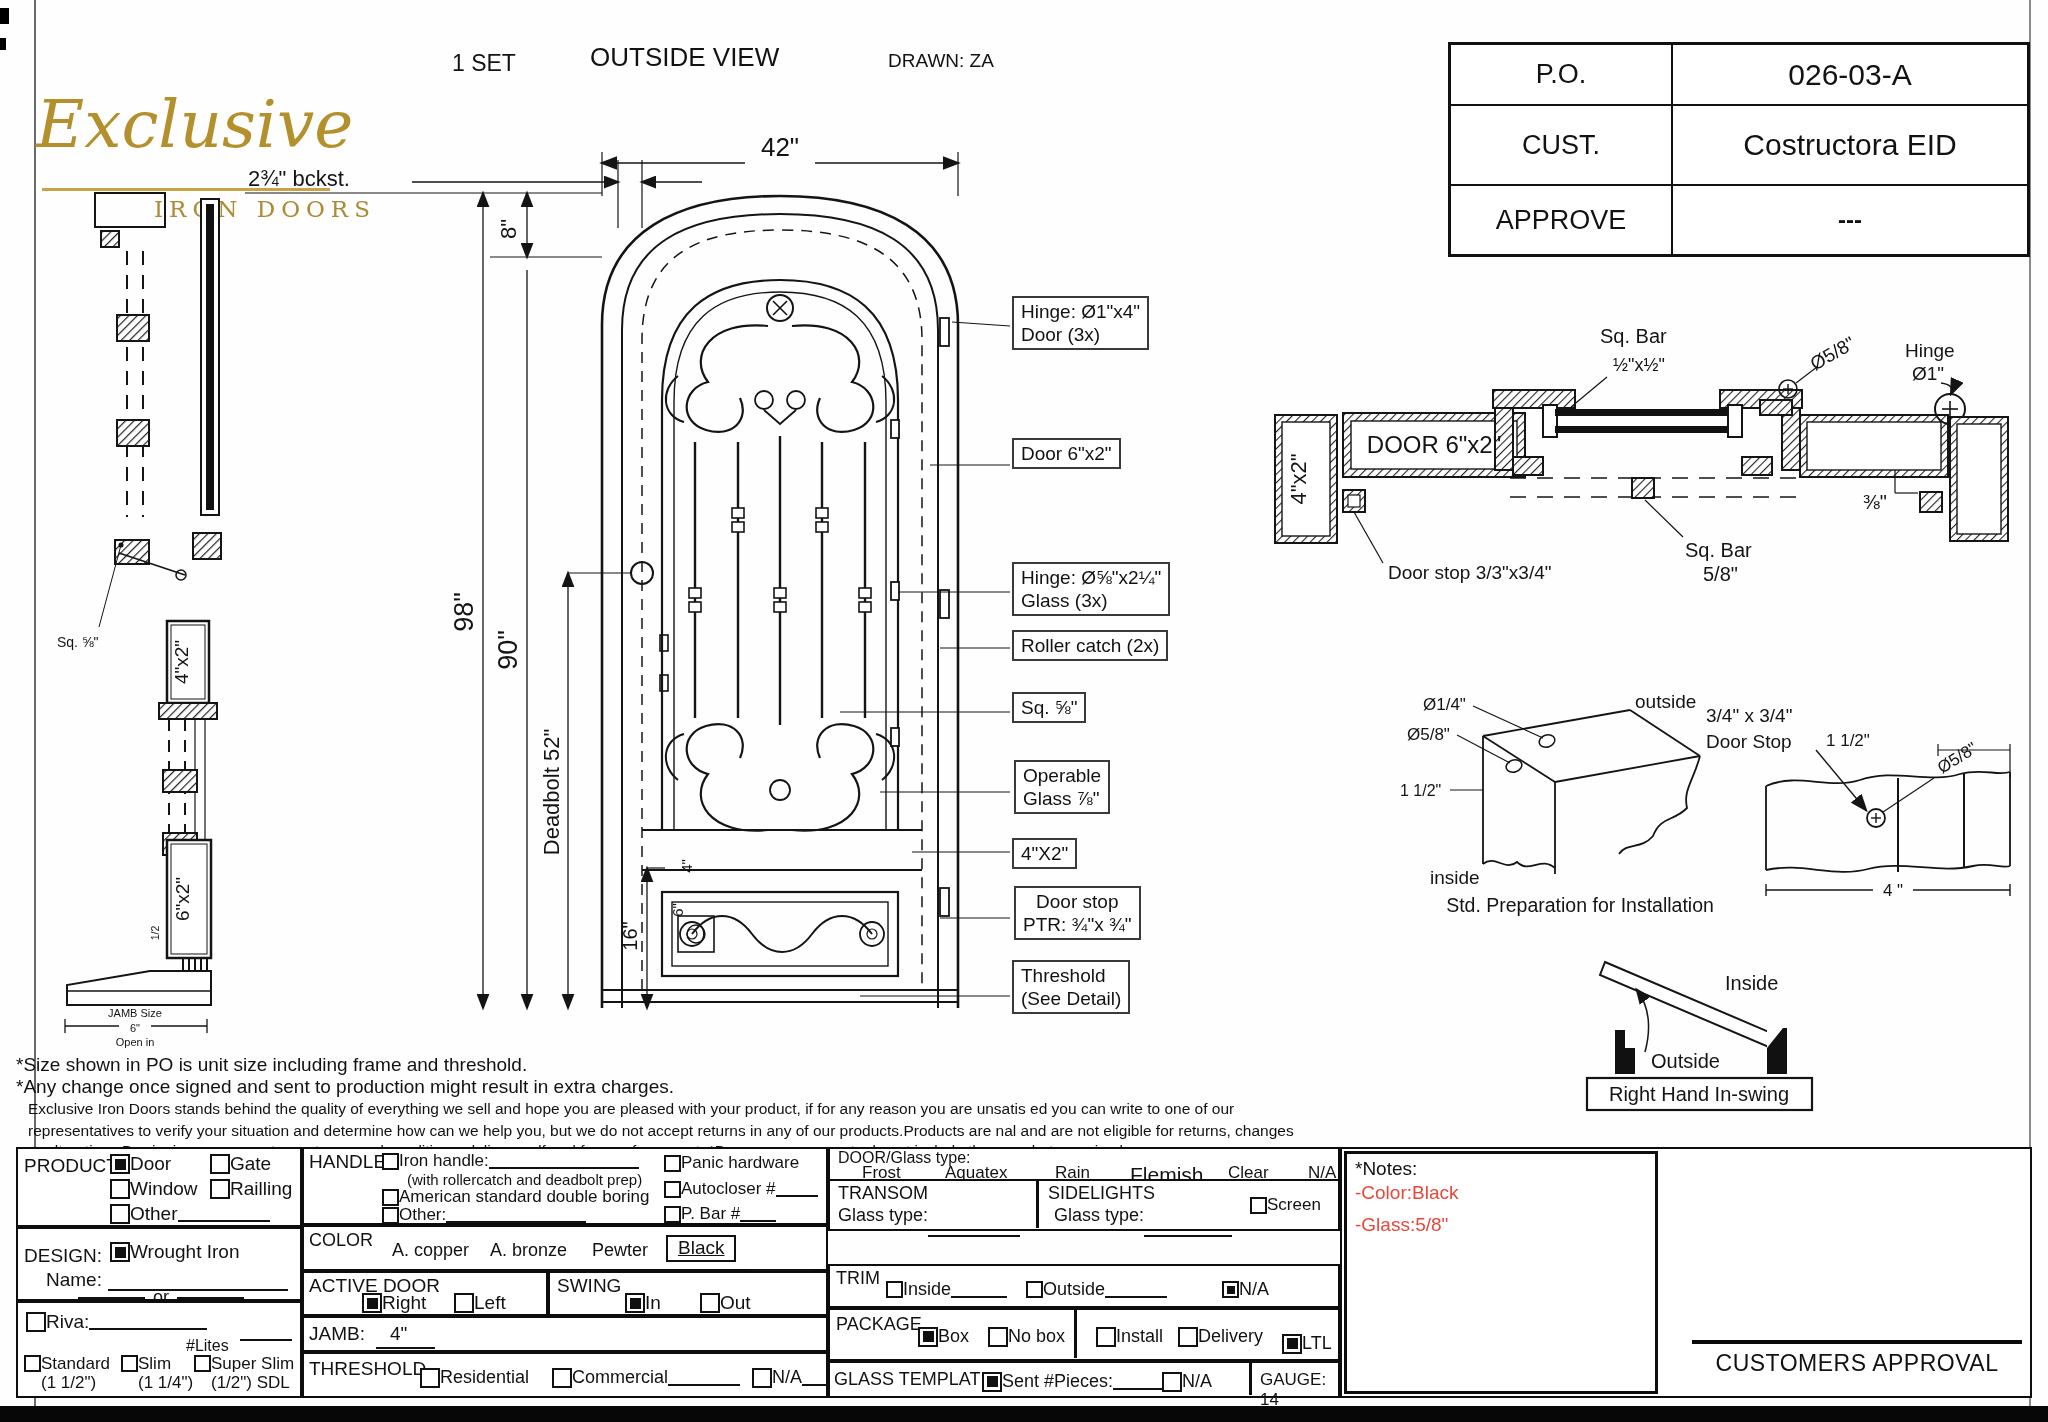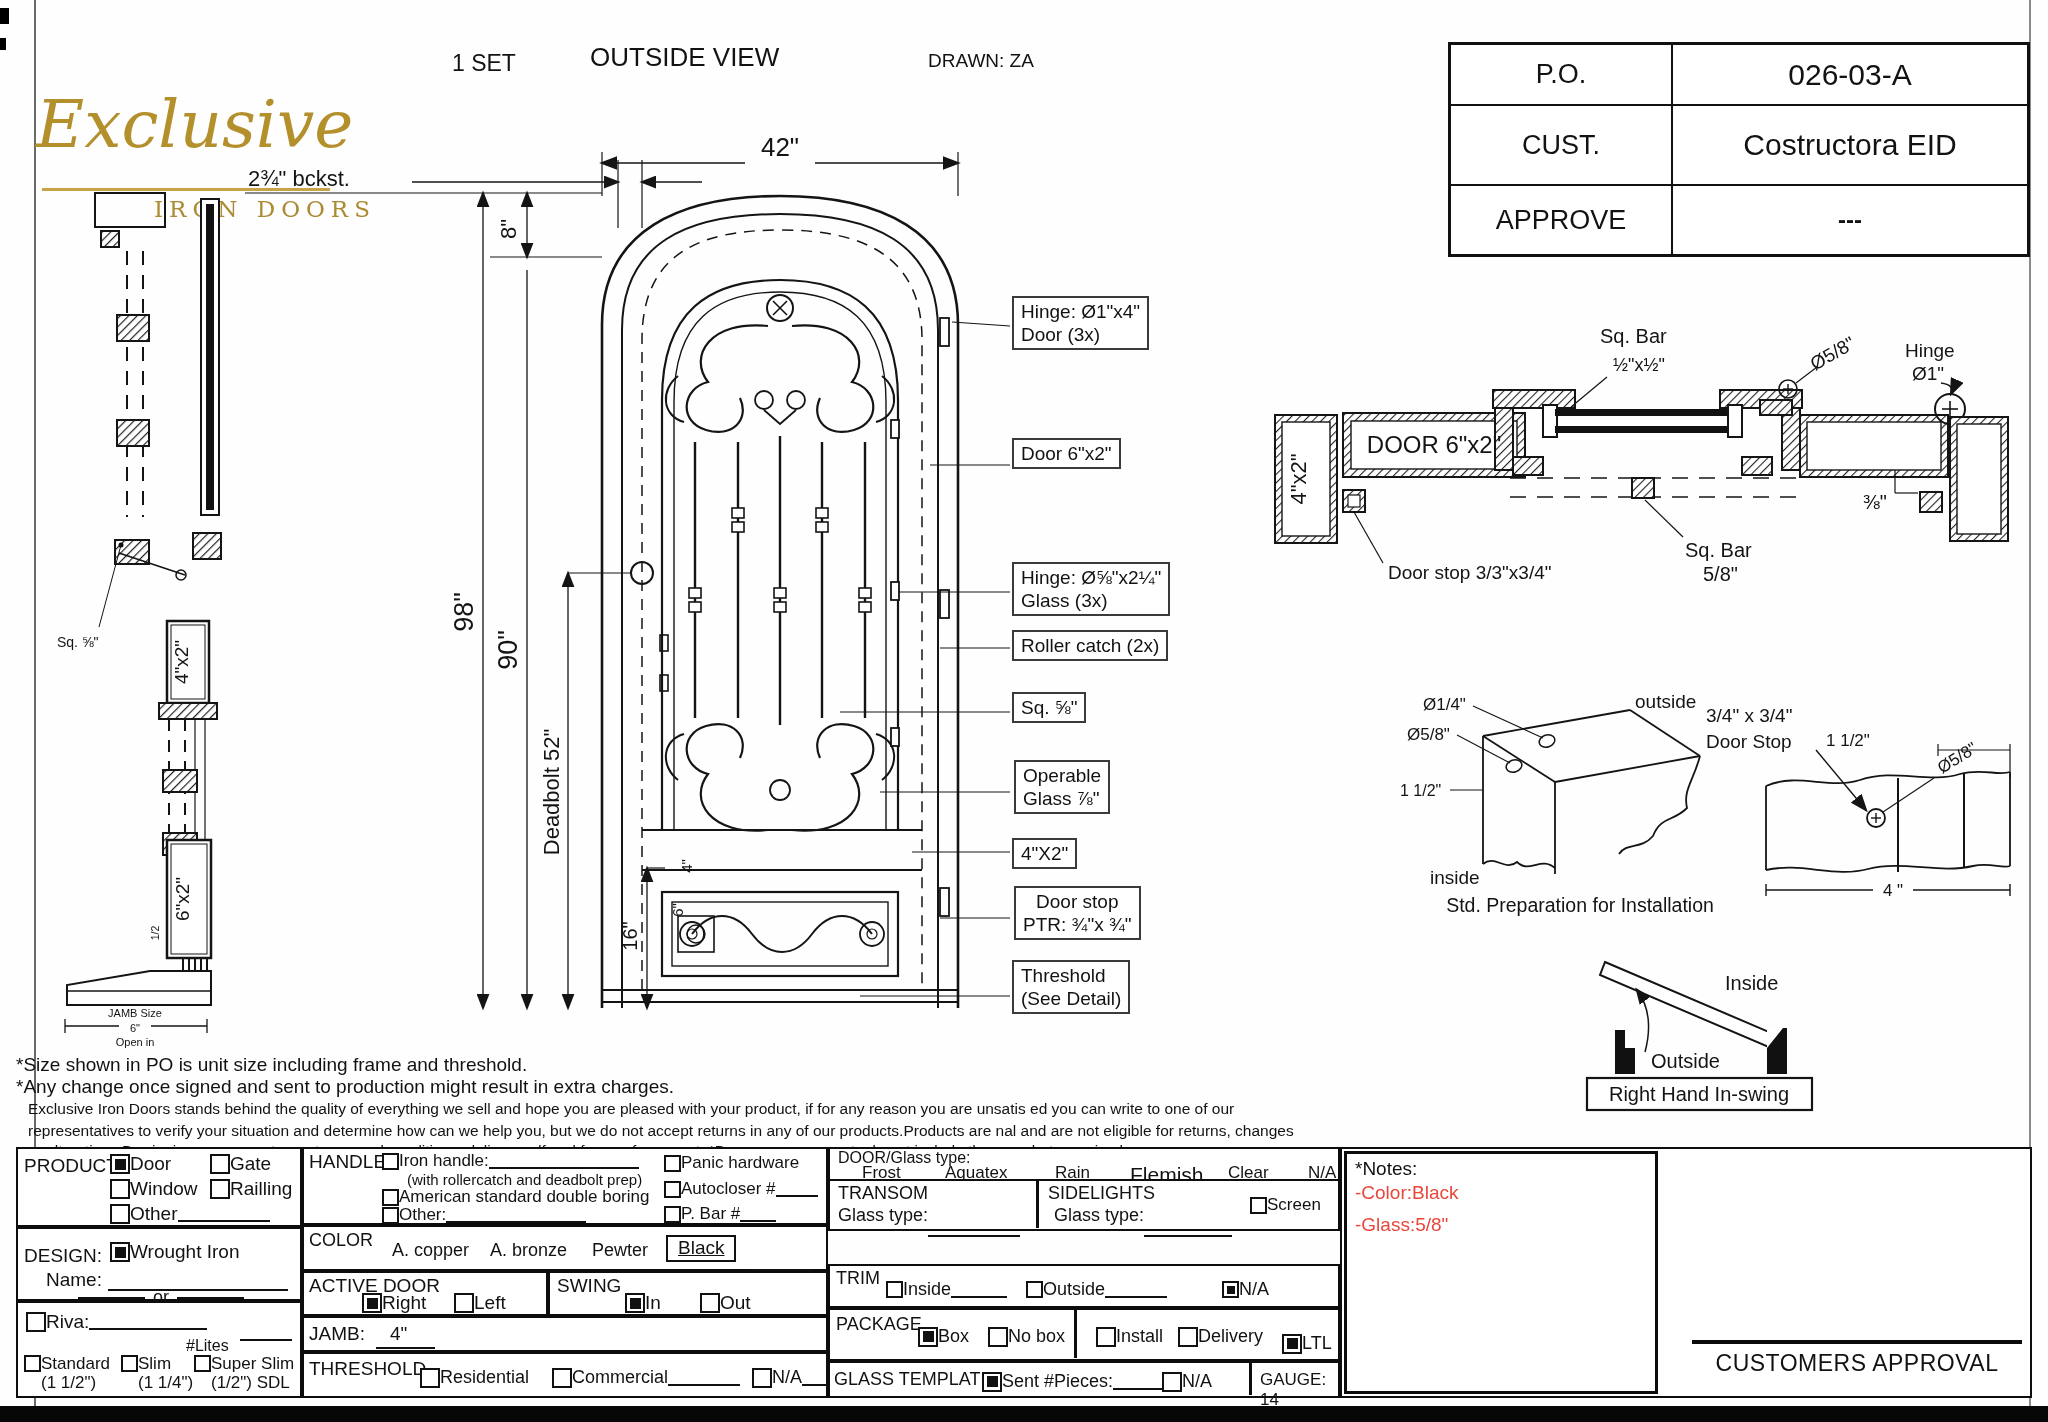--- a/index.html
+++ b/index.html
@@ -62,21 +62,21 @@
   <div class="glitch1"></div>
   <div class="glitch2"></div>
 
   <div class="abs" style="left:36px;top:60px;width:320px;height:140px;margin-top:32px;">
     <div class="logo-script">Exclusive</div>
     <div class="logo-rule"></div>
     <div class="logo-sub">IRON DOORS</div>
   </div>
   <div class="abs h-set" style="left:452px;top:50px;">1  SET</div>
   <div class="abs h-view" style="left:590px;top:42px;">OUTSIDE VIEW</div>
-  <div class="abs h-drawn" style="left:928px;top:50px;">DRAWN: ZA</div>
+  <div class="abs h-drawn" style="left:888px;top:50px;">DRAWN: ZA</div>
 
   <table class="info-table">
     <tbody>
         <tr>
       <td class="lb" style="height:57px;">P.O.</td>
       <td class="vl">026-03-A</td>
     </tr>
     <tr>
       <td class="lb" style="height:76px;">CUST.</td>
       <td class="vl">Costructora EID</td>

